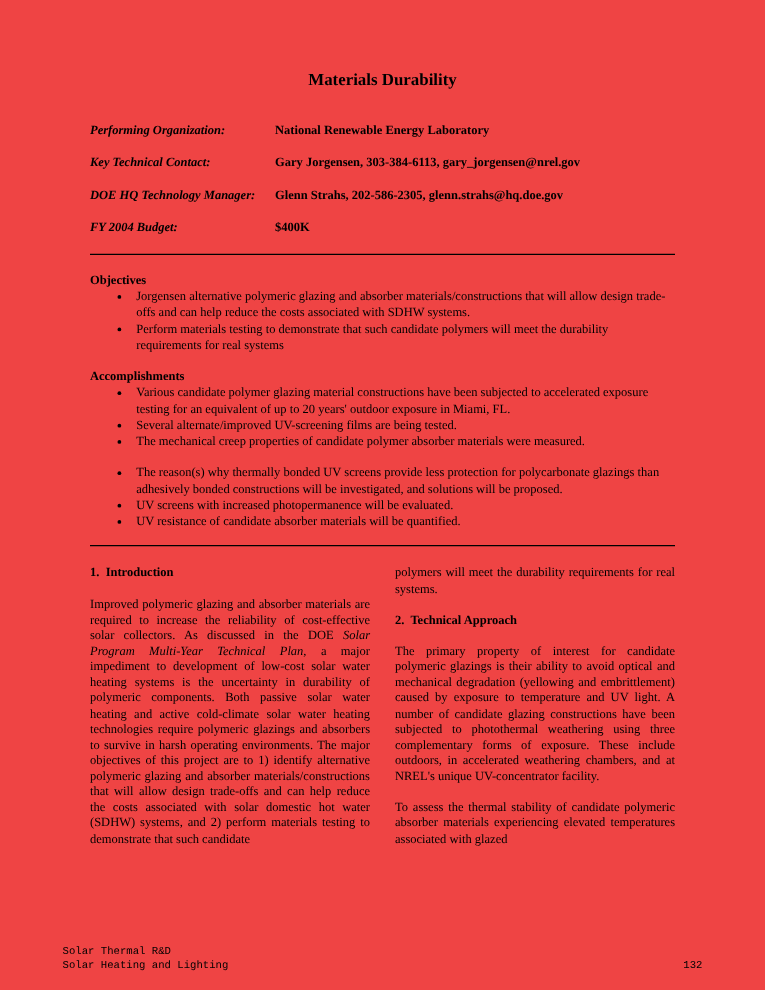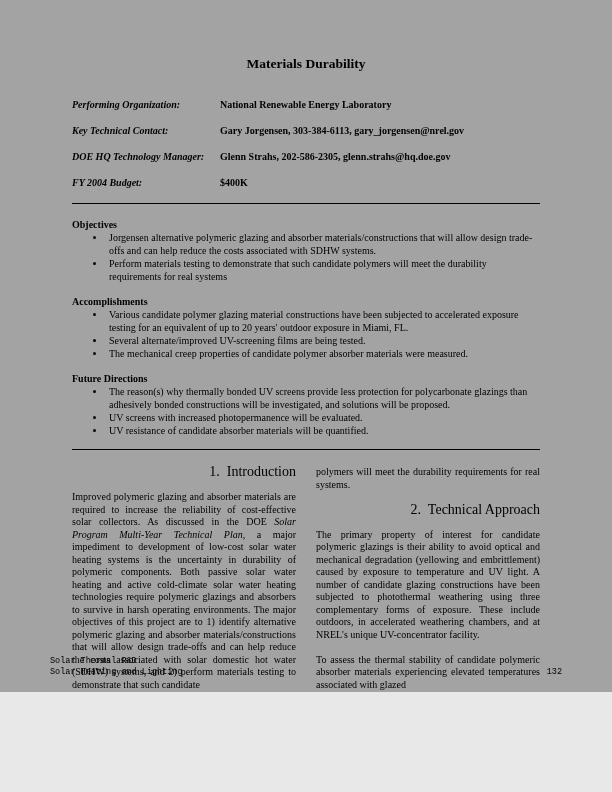--- a/index.html
+++ b/index.html
@@ -1,21 +1,21 @@
 <!DOCTYPE html>
 <html><head>
 <meta charset="utf-8">
 <style>
   html, body { margin: 0; padding: 0; background: #e8e8e8; }
   .page {
     position: relative;
     width: 612px;
-    height: 692px;
+    height: 792px;
     margin: 0 auto;
-    background: #a3a3a3;
+    background: #ef4444;
     box-sizing: border-box;
     padding: 56px 72px 0 72px;
     font-family: "Liberation Serif", serif;
     color: #000000;
     overflow: hidden;
   }
   .doc-title {
     text-align: center;
     font-size: 13.5px;
     font-weight: bold;
@@ -53,24 +53,24 @@
   }
   .columns { display: flex; gap: 20px; }
   .col {
     flex: 1;
     min-width: 0;
     font-size: 10px;
     line-height: 12.5px;
     text-align: justify;
   }
   .col-heading {
-    font-size: 14px;
-    font-weight: normal;
+    font-size: 10px;
+    font-weight: bold;
     line-height: 12.5px;
-    text-align: right;
+    text-align: left;
     white-space: pre-wrap;
     margin: 0 0 12.5px 0;
   }
   .col p { margin: 0 0 12.5px 0; }
   .col p:last-child { margin-bottom: 0; }
   .footer {
     position: absolute;
     left: 50px;
     right: 50px;
     bottom: 14px;
@@ -126,21 +126,20 @@
   <div class="summary-section">
     <h2 class="section-heading">Accomplishments</h2>
     <ul class="bullets">
       <li>Various candidate polymer glazing material constructions have been subjected to accelerated exposure testing for an equivalent of up to 20 years' outdoor exposure in Miami, FL.</li>
       <li>Several alternate/improved UV-screening films are being tested.</li>
       <li>The mechanical creep properties of candidate polymer absorber materials were measured.</li>
     </ul>
   </div>
 
   <div class="summary-section">
-    <h2 class="section-heading">Future Directions</h2>
     <ul class="bullets">
       <li>The reason(s) why thermally bonded UV screens provide less protection for polycarbonate glazings than adhesively bonded constructions will be investigated, and solutions will be proposed.</li>
       <li>UV screens with increased photopermanence will be evaluated.</li>
       <li>UV resistance of candidate absorber materials will be quantified.</li>
     </ul>
   </div>
 
   <hr class="rule rule-mid">
 
   <div class="columns">

